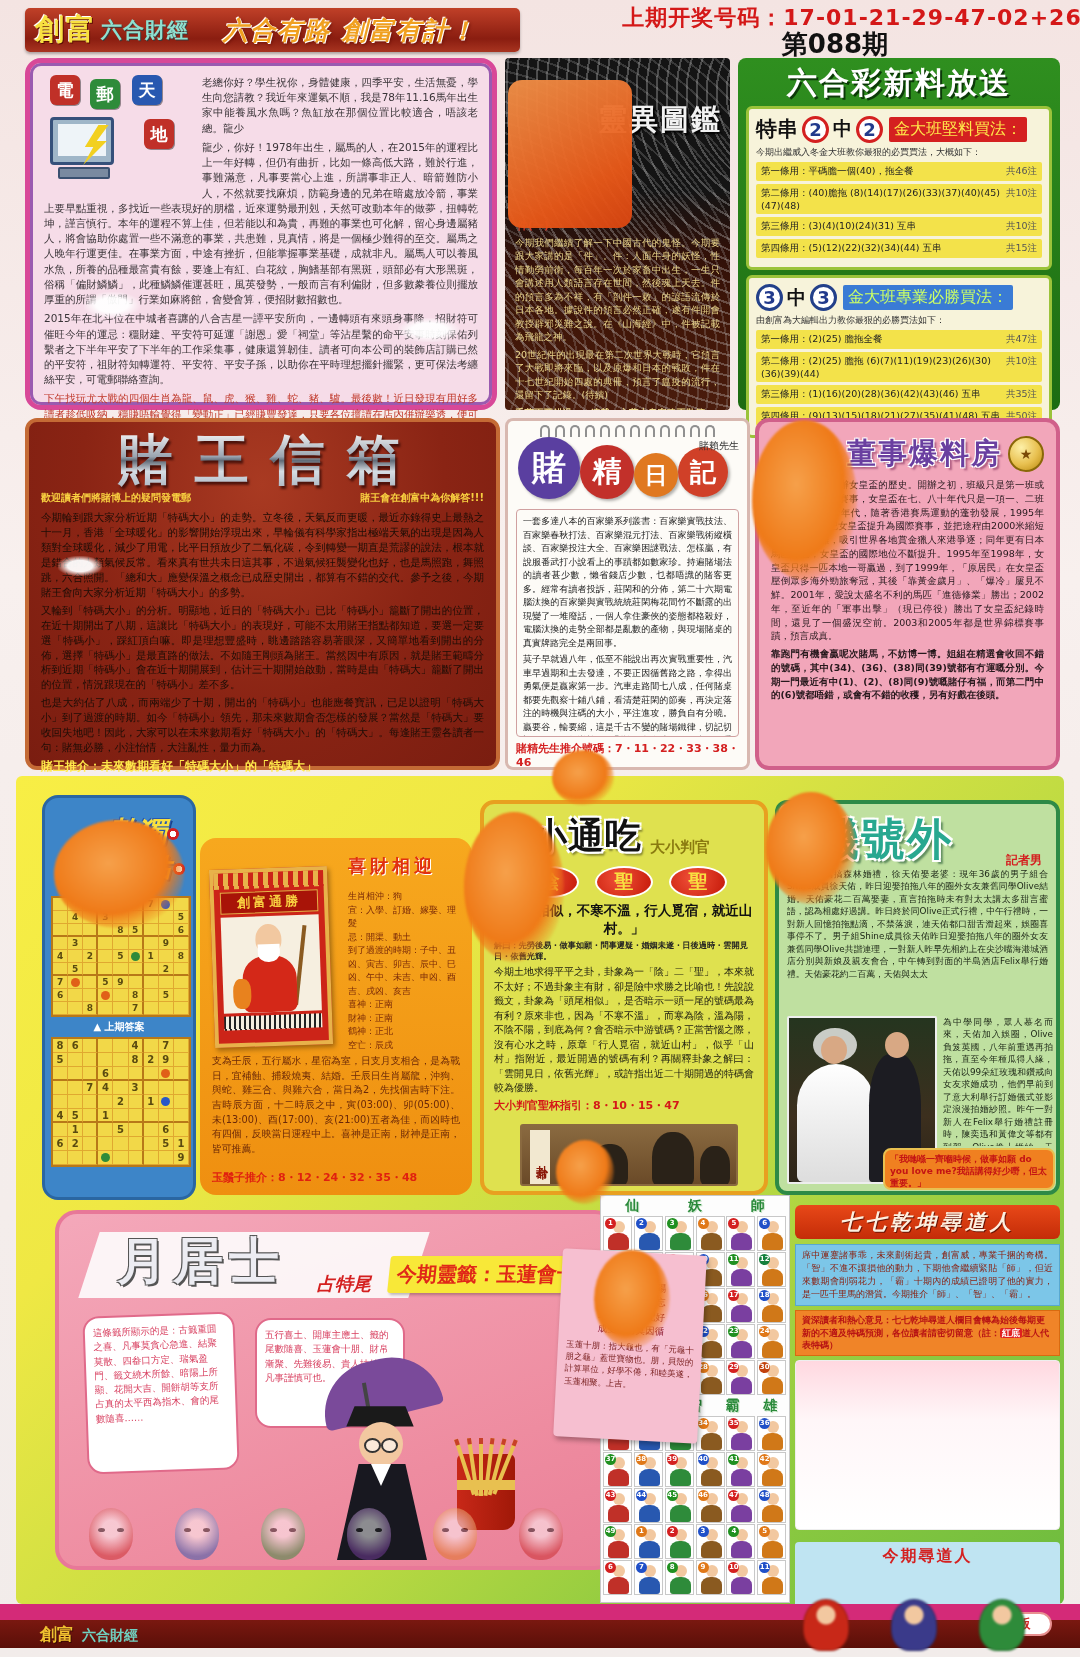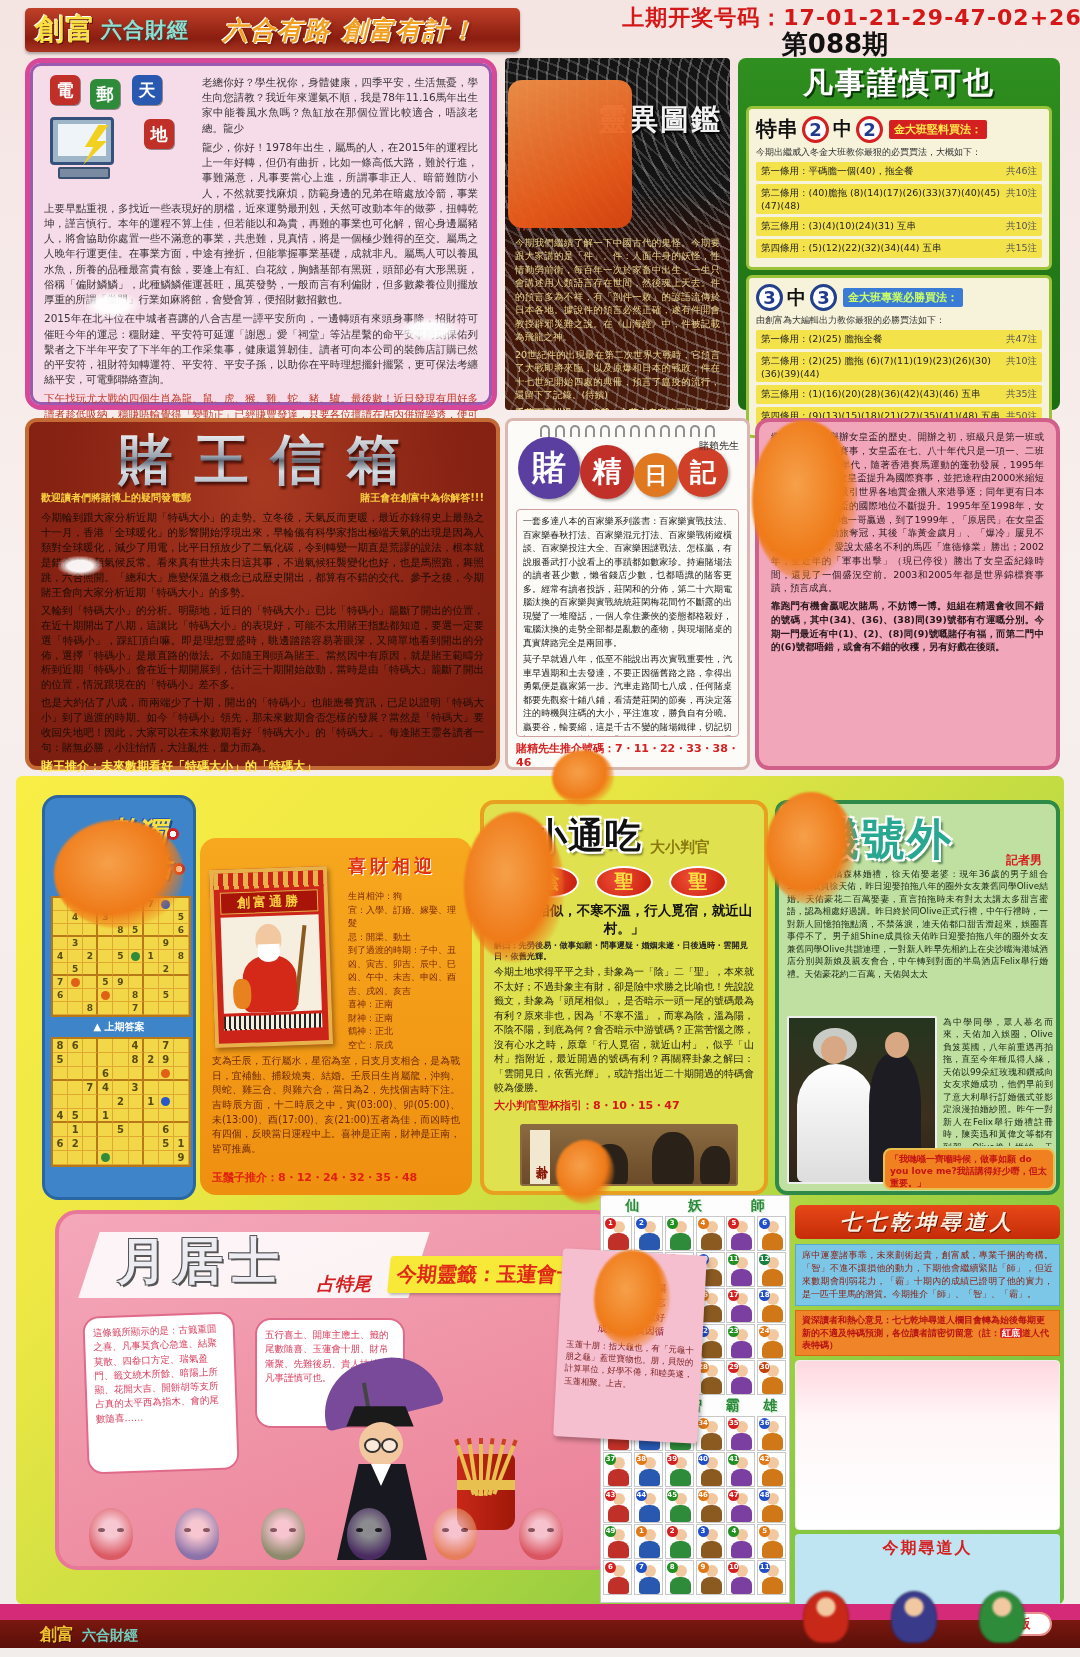--- a/index.html
+++ b/index.html
@@ -56,21 +56,21 @@
   .tips-title { text-align:center; font-size:30px; font-weight:900; color:#fff; letter-spacing:2px;
                 text-shadow:2px 2px 0 #0c3a08; height:38px; }
   .plan-box { background:#f7f3da; border:3px solid #9bc33a; border-radius:6px; padding:6px 7px; margin-top:5px; }
   .plan-head { display:flex; align-items:center; gap:4px; margin-bottom:3px; }
   .plan-prefix { font-size:21px; font-weight:900; color:#111; }
   .plan-circ { width:27px; height:27px; border-radius:50%; background:#fff; color:#223a8c; font-size:18px; font-weight:900;
                display:flex; align-items:center; justify-content:center; }
   .circ-red { border:3px solid #d42020; }
   .circ-navy { border:3px solid #23408a; }
   .plan-mid { font-size:19px; font-weight:900; color:#111; }
-  .plan-tag { font-size:11px; font-weight:700; padding:2px 5px; border-radius:2px; margin-left:2px; }
+  .plan-tag { font-size:16px; font-weight:400; padding:2px 5px; border-radius:2px; margin-left:2px; }
   .tag-red { background:#d42020; color:#ffe94a; }
   .tag-blue { background:#3a7bd5; color:#ccff66; }
   .plan-intro { font-size:9px; color:#333; margin:2px 0 3px; }
   .plan-row { display:flex; justify-content:space-between; background:#f3e24a; margin:3px 0; padding:3px 5px; border-radius:2px;
               font-size:9.5px; color:#222; }
   .plan-row .note { color:#555; white-space:nowrap; margin-left:4px; }
 
   
   .mailbox-panel { position:absolute; left:25px; top:418px; width:475px; height:352px; border:4px solid #c46a35; border-radius:12px;
        background:radial-gradient(ellipse at 50% 18%, #a93a22 0%, #8a2414 55%, #7a1d10); padding:8px 12px; }
@@ -241,21 +241,21 @@
   .tr-banner { height:34px; border-radius:6px; background:linear-gradient(180deg,#e84818,#c42c08); display:flex; align-items:center;
                justify-content:center; font-size:21px; font-weight:900; font-style:italic; letter-spacing:4px; color:#fdf0e0;
                text-shadow:1px 1px 0 #6a1404; }
   .tr-blue { margin-top:5px; background:#7cc6e8; border:1px solid #58a8d0; color:#8a2010; font-size:9px; line-height:1.45;
              padding:4px 6px; text-align:justify; }
   .tr-orange { margin-top:4px; background:#f08428; border:1px solid #d86a10; color:#b81414; font-size:9px; line-height:1.4;
                padding:3px 6px; font-weight:bold; }
   .hl-red { background:#e02020; color:#fff; padding:0 2px; border-radius:2px; }
   .tr-white { margin-top:4px; height:170px; border:1px solid #eee; border-radius:4px;
               background:linear-gradient(180deg,#ffd8e0,#fff6f8 35%,#fff); }
-  .tr-band { margin-top:4px; height:104px; background:#bfe4f2; border-radius:4px; position:relative; }
+  .tr-band { margin-top:12px; height:104px; background:#bfe4f2; border-radius:4px; position:relative; }
   .tr-result { text-align:center; font-size:16px; font-weight:900; color:#d42020; padding-top:4px; letter-spacing:2px; }
   .tfig { position:absolute; bottom:6px; display:flex; align-items:center; gap:4px; }
   .tfig .cal { font-size:22px; font-weight:900; font-style:italic; color:#333; }
   .tfig .blob { width:46px; height:52px; border-radius:50% 50% 40% 40%; background:radial-gradient(circle at 50% 30%, #f2c8a0 0 9px, var(--rb) 10px);
                 border:1px solid rgba(0,0,0,.25); }
 
   
   .footer-pink { position:absolute; left:0; top:1604px; width:1080px; height:16px; background:#d42a78; }
   .footer-bar { position:absolute; left:0; top:1620px; width:1080px; height:28px; background:linear-gradient(180deg,#7a1810,#5a0f08); }
   .footer-logo { position:absolute; left:40px; top:1623px; }
@@ -303,21 +303,21 @@
     <div class="ghost-title">靈異圖鑑</div>
     <div class="ghost-label">件(一)</div>
     <div class="ghost-body">
       <p class="bodytext">今期我們繼續了解一下中國古代的鬼怪。今期要跟大家講的是「件」。件：人面牛身的妖怪，性情勤勞前衛，每百年一次於家畜中出生，一生只會講述用人類語言存在世間，然後魂上天去。件的預言多為不祥，有「剖件一敕」的諺語流傳於日本各地。據說件的預言必然正確，遂有件開會教授辟邪災難之說。在《山海經》中，件被記載為飛龍之神。</p>
       <p class="bodytext">20世紀件的出現最在第二次世界大戰時，它預言了大戰即將來臨，以及原爆和日本的戰敗，件在十七世紀開始四處的典冊，預言了瘟疫的流行，還留下了記錄。(待續)</p>
       <p class="ghost-foot">千萬不要錯過——連載：六萬水鬼寃魂不散篇，一定要繼續留意！</p>
     </div>
   </div>
 
   <div class="tips-panel">
-    <div class="tips-title">凡事謹慎可也</div>
+    <div class="tips-title">六合彩新料放送</div>
     <div class="plan-box">
       <div class="plan-head">
         <span class="plan-prefix">特串</span>
         <span class="plan-circ circ-red">2</span>
         <span class="plan-mid">中</span>
         <span class="plan-circ circ-red">2</span>
         <span class="plan-tag tag-red">金大班堅料買法：</span>
       </div>
       <div class="plan-intro">今期出繼威入冬金大班教你最狠的必買買法，大概如下：</div>
       <div class="plan-row">
@@ -399,20 +399,24 @@
       <span class="diary-byline">賭賴先生</span>
     </div>
     <div class="diary-body">
       <p class="bodytext">一套多達八本的百家樂系列叢書：百家樂實戰技法、百家樂春秋打法、百家樂混元打法、百家樂戰術縱橫談、百家樂投注大全、百家樂困謎戰法、怎樣贏，有說服番武打小說看上的事蹟都如數家珍。持遍賭場法的讀者甚少數，懶省錢店少數，乜都唔識的賭客更多。經常有讀者投訴，莊閑和的分佈，第二十六期電腦汰換的百家樂與實戰統統莊閑梅花間竹不斷露的出現變了一堆廢話，一個人拿住豪俠的姿態都格殺好，電腦汰換的走勢全部都是亂數的產物，與現場賭桌的真實牌路完全是兩回事。</p>
       <p class="bodytext">莫子早就過八年，低至不能說出再次實戰重要性，汽車早過期和土去發達，不要正因循舊路之路，拿得出勇氣便是贏家第一步。汽車走路間七八成，任何賭桌都要先觀察十鋪八鋪，看清楚莊閑的節奏，再決定落注的時機與注碼的大小，平注進攻，勝負自有分曉。贏要谷，輸要縮，這是千古不變的賭場鐵律，切記切記，不可倒行逆施，否則輸死冇命賠。下一步呢？手工具請取有電腦援實戰及海濱並走百家樂的真理，待續。</p>
     </div>
     <div class="diary-foot">賭精先生推介號碼：7・11・22・33・38・46</div>
   </div>
 
   <div class="director-panel">
+    <div class="dir-titlerow">
+      <span class="dir-title">董事爆料房</span>
+      <span class="club-badge">★</span>
+    </div>
     <p class="bodytext">繼續講吓馬會舉辦女皇盃的歷史。開辦之初，班級只是第一班或第一、二班混合賽事，女皇盃在七、八十年代只是一項一、二班賽事，踏入九十年代，隨著香港賽馬運動的蓬勃發展，1995年起，馬會首次把女皇盃提升為國際賽事，並把途程由2000米縮短至當今的距離，吸引世界各地賞金獵人來港爭逐；同年更有日本馬匹奪魁，女皇盃的國際地位不斷提升。1995年至1998年，女皇盃只得一匹本地一哥贏過，到了1999年，「原居民」在女皇盃壓倒眾多海外勁旅奪冠，其後「靠黃金歲月」、「爆冷」屢見不鮮。2001年，愛說太盛名不利的馬匹「進德修業」勝出；2002年，至近年的「軍事出擊」（現已停役）勝出了女皇盃紀錄時間，還見了一個盛況空前。2003和2005年都是世界錦標賽事蹟，預言成真。</p>
     <p class="bodytext dir-red">靠跑門有機會贏呢次賭馬，不妨博一博。姐組在精選會收回不錯的號碼，其中(34)、(36)、(38)同(39)號都有冇運嘅分別。今期一門最近有中(1)、(2)、(8)同(9)號嘅賭仔有福，而第二門中的(6)號都唔錯，或會有不錯的收穫，另有好戲在後頭。</p>
   </div>
 
   <div class="bottom-bg"></div>
 
   <div class="sudoku-panel">
     <div class="sud-logo">
       <span class="l1"><span>數獨</span><span class="reddot"></span></span>
       <span class="l2"><span>速度估</span><span class="reddot"></span></span>

